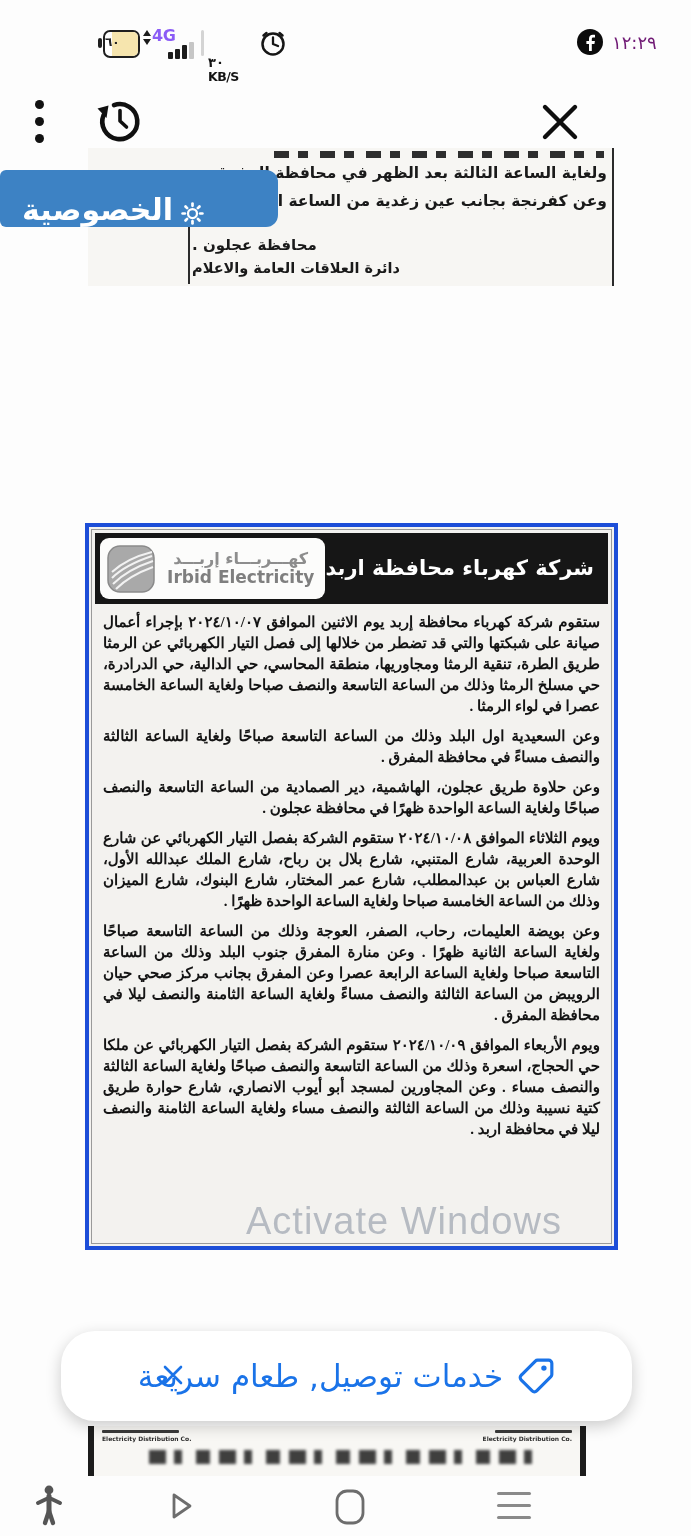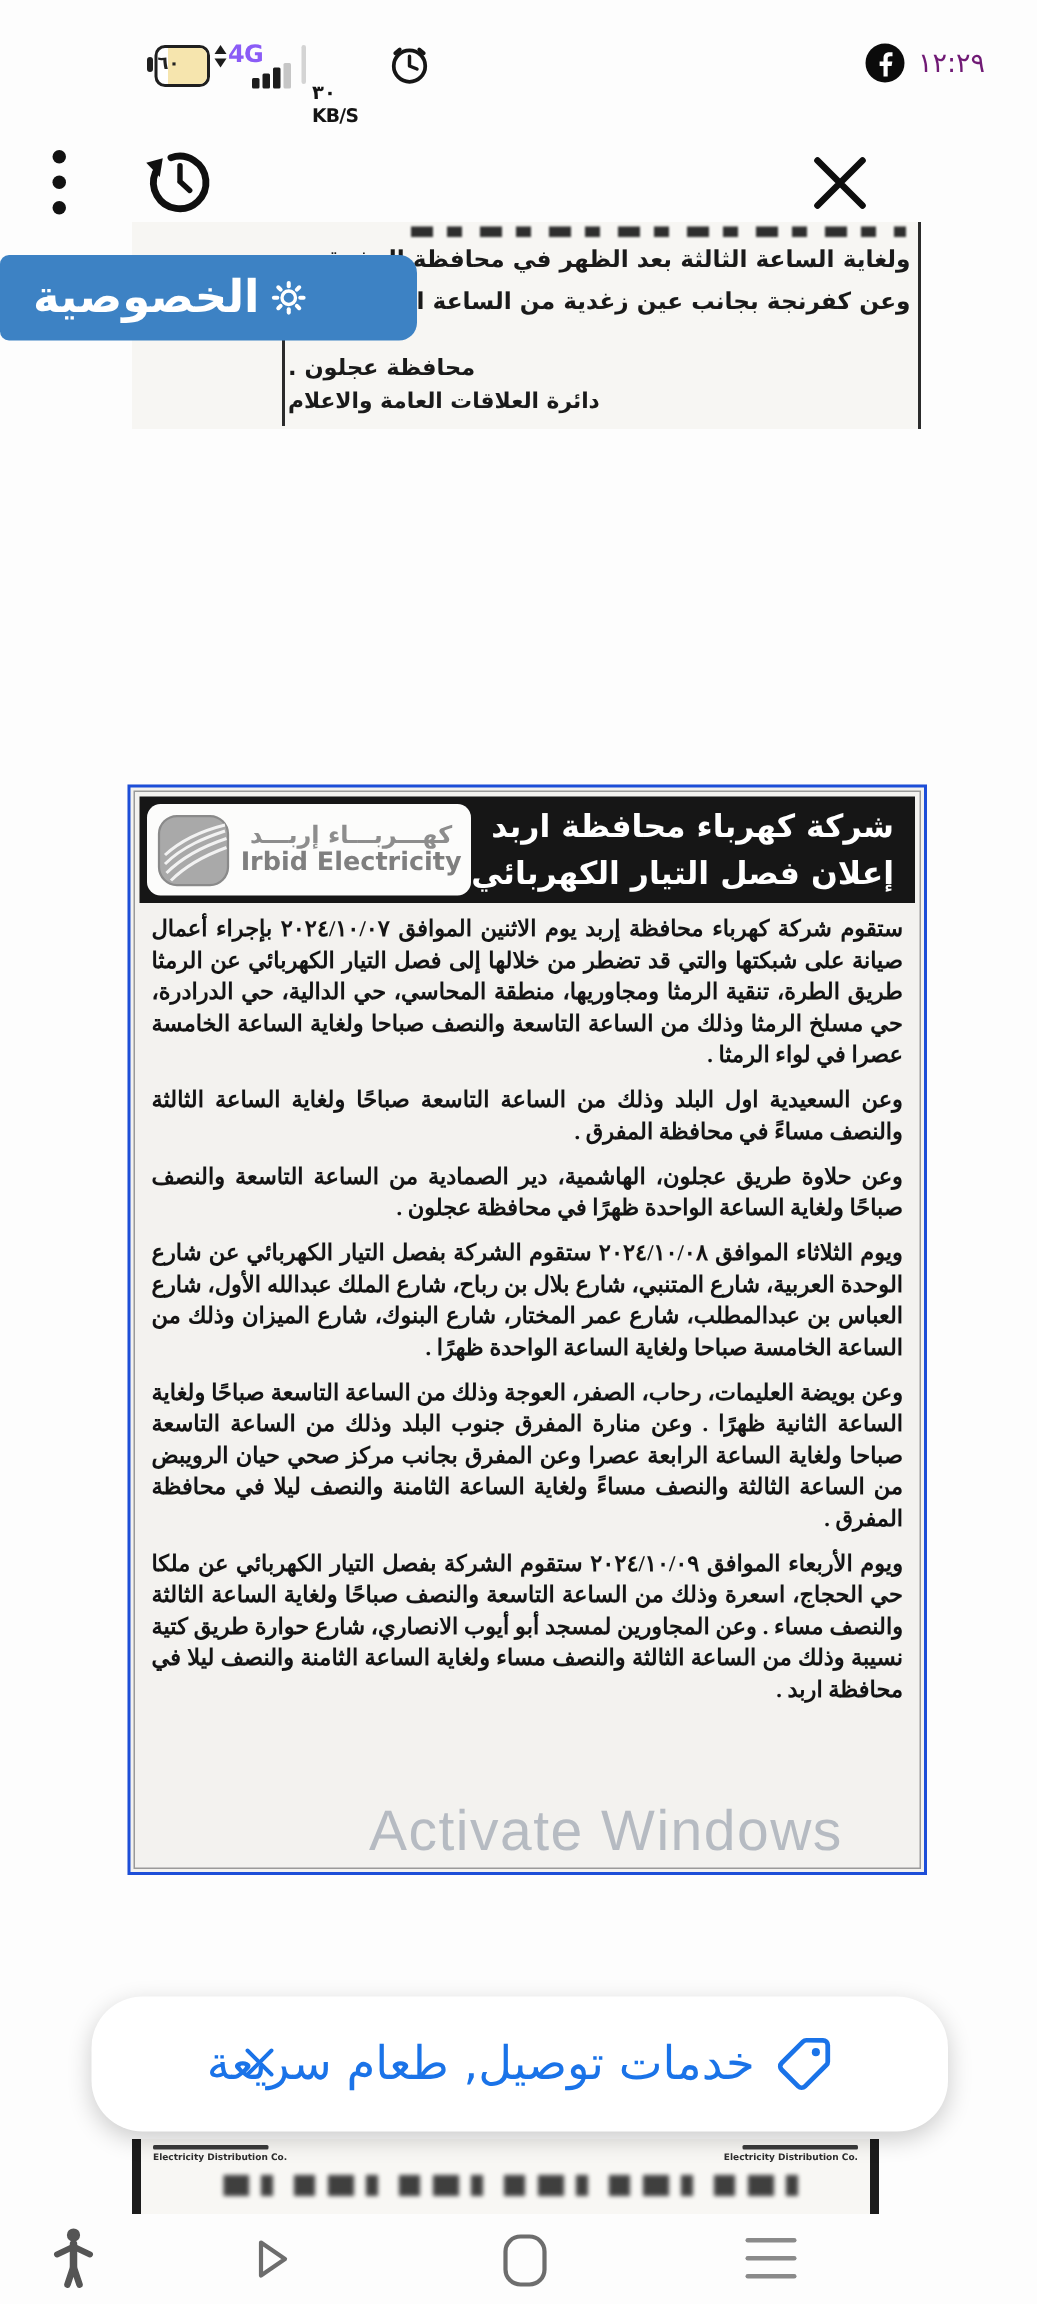--- a/index.html
+++ b/index.html
@@ -41,24 +41,24 @@
   .top-frag .cutline{position:absolute;right:8px;top:3px;width:330px;height:7px;
      background:repeating-linear-gradient(90deg,#2e2e2e 0 15px,transparent 15px 24px,#2e2e2e 24px 34px,transparent 34px 46px);
      filter:blur(0.6px);}
   .top-frag .l1{position:absolute;right:5px;top:16px;font-size:15.5px;font-weight:bold;white-space:nowrap;}
   .top-frag .l2{position:absolute;right:5px;top:44px;font-size:15.5px;font-weight:bold;white-space:nowrap;}
   .top-frag .l3{position:absolute;left:104px;top:88px;font-size:15px;font-weight:bold;white-space:nowrap;}
   .top-frag .l4{position:absolute;left:104px;top:112px;font-size:14.5px;font-weight:bold;white-space:nowrap;}
   .top-frag .colrule{position:absolute;left:100px;top:72px;width:1.5px;height:64px;background:#2b2b2b;}
   
   .privacy{position:absolute;left:0;top:170px;width:278px;height:57px;background:#3d82c4;border-radius:6px 12px 12px 6px;z-index:3;
-     display:flex;align-items:center;padding-left:22px;box-sizing:border-box;gap:6px;}
+     display:flex;align-items:flex-end;padding-left:22px;box-sizing:border-box;gap:6px;}
   .privacy .lbl{color:#fff;font-size:30px;font-weight:bold;direction:rtl;}
   
-  .doc{position:absolute;left:85px;top:523px;width:533px;height:727px;background:#f3f2ef;border:2px solid #1d4ed8;box-sizing:border-box;z-index:2;}
+  .doc{position:absolute;left:85px;top:523px;width:533px;height:727px;background:#f3f2ef;border:4px solid #1d4ed8;box-sizing:border-box;z-index:2;}
   .doc-inner{position:absolute;inset:2px;border:1px solid #9a9a9a;overflow:hidden;}
   .doc-head{position:absolute;left:3px;right:3px;top:3px;height:71px;background:#161616;display:flex;flex-direction:row;align-items:center;}
   .logo-box{margin-left:5px;width:230px;height:61px;background:#fcfcfb;border-radius:9px;display:flex;align-items:center;padding:0 6px;box-sizing:border-box;gap:6px;}
   .logo-txt{display:flex;flex-direction:column;align-items:center;line-height:1.15;flex:1;}
   .logo-ar{font-size:16px;font-weight:bold;color:#8d8d8d;direction:rtl;white-space:nowrap;}
   .logo-en{font-size:17px;font-weight:bold;color:#7f7f7f;white-space:nowrap;}
   .doc-title{flex:1;text-align:right;direction:rtl;padding-right:14px;color:#fff;font-weight:bold;font-size:21px;line-height:31px;white-space:nowrap;}
   .doc-body{position:absolute;left:6px;right:6px;top:78px;bottom:4px;direction:rtl;text-align:justify;text-align-last:right;
      font-size:15px;font-weight:bold;line-height:21px;color:#141414;overflow:hidden;padding:4px 5px 0 5px;}
   .doc-body p{margin:0 0 9px 0;font-family:Liberation Serif, serif;}
@@ -193,21 +193,20 @@
             </g>
           </svg>
         </span>
         <span class="logo-txt">
           <span class="logo-ar">كهـــربـــاء إربـــد</span>
           <span class="logo-en">Irbid Electricity</span>
         </span>
       </div>
       <div class="doc-title">
         <div>شركة كهرباء محافظة اربد</div>
-        <div>إعلان فصل التيار الكهربائي</div>
       </div>
     </div>
     <div class="doc-body">
       <p class="para">ستقوم شركة كهرباء محافظة إربد يوم الاثنين الموافق ٢٠٢٤/١٠/٠٧ بإجراء أعمال صيانة على شبكتها والتي قد تضطر من خلالها إلى فصل التيار الكهربائي عن الرمثا طريق الطرة، تنقية الرمثا ومجاوريها، منطقة المحاسي، حي الدالية، حي الدرادرة، حي مسلخ الرمثا وذلك من الساعة التاسعة والنصف صباحا ولغاية الساعة الخامسة عصرا في لواء الرمثا .</p>
       <p class="para">وعن السعيدية اول البلد وذلك من الساعة التاسعة صباحًا ولغاية الساعة الثالثة والنصف مساءً في محافظة المفرق .</p>
       <p class="para">وعن حلاوة طريق عجلون، الهاشمية، دير الصمادية من الساعة التاسعة والنصف صباحًا ولغاية الساعة الواحدة ظهرًا في محافظة عجلون .</p>
       <p class="para">ويوم الثلاثاء الموافق ٢٠٢٤/١٠/٠٨ ستقوم الشركة بفصل التيار الكهربائي عن شارع الوحدة العربية، شارع المتنبي، شارع بلال بن رباح، شارع الملك عبدالله الأول، شارع العباس بن عبدالمطلب، شارع عمر المختار، شارع البنوك، شارع الميزان وذلك من الساعة الخامسة صباحا ولغاية الساعة الواحدة ظهرًا .</p>
       <p class="para">وعن بويضة العليمات، رحاب، الصفر، العوجة وذلك من الساعة التاسعة صباحًا ولغاية الساعة الثانية ظهرًا . وعن منارة المفرق جنوب البلد وذلك من الساعة التاسعة صباحا ولغاية الساعة الرابعة عصرا وعن المفرق بجانب مركز صحي حيان الرويبض من الساعة الثالثة والنصف مساءً ولغاية الساعة الثامنة والنصف ليلا في محافظة المفرق .</p>
       <p class="para">ويوم الأربعاء الموافق ٢٠٢٤/١٠/٠٩ ستقوم الشركة بفصل التيار الكهربائي عن ملكا حي الحجاج، اسعرة وذلك من الساعة التاسعة والنصف صباحًا ولغاية الساعة الثالثة والنصف مساء . وعن المجاورين لمسجد أبو أيوب الانصاري، شارع حوارة طريق كتية نسيبة وذلك من الساعة الثالثة والنصف مساء ولغاية الساعة الثامنة والنصف ليلا في محافظة اربد .</p>
 

